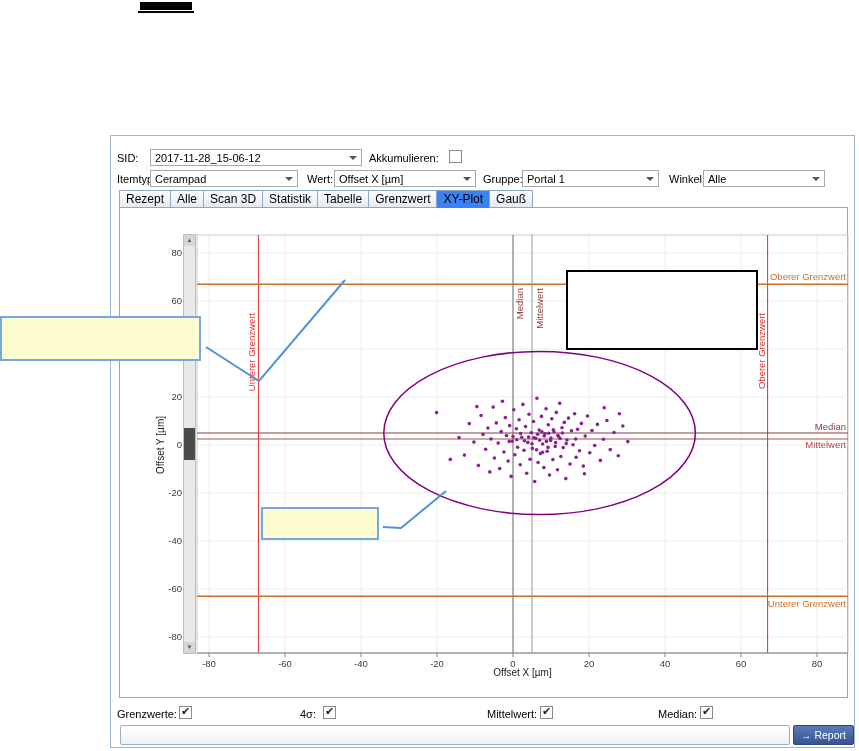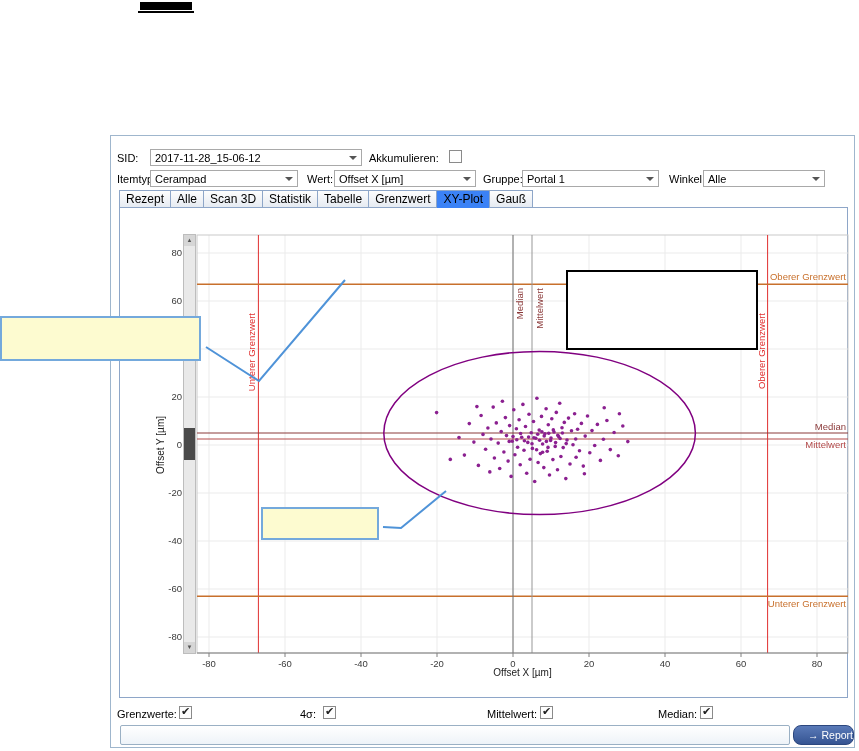--- a/index.html
+++ b/index.html
@@ -30,21 +30,21 @@
   .vscroll { position:absolute; left:63px; top:26px; width:13px; height:420px; background:#e9e9e9; border:1px solid #bdbdbd; z-index:4; display:flex; flex-direction:column; }
   .vs-btn { height:11px; background:#d6d6d6; color:#555; font-size:6px; text-align:center; line-height:11px; flex:none; cursor:default; }
   .vs-track { flex:1; position:relative; }
   .vs-thumb { position:absolute; left:0; width:100%; top:182px; height:32px; background:#4a4a4a; }
 
   .callout { position:absolute; background:#fdfbd0; border:2px solid #74a9dc; z-index:10; }
   #overlay { position:absolute; left:0; top:0; z-index:11; pointer-events:none; }
 
   .footer-lbl { position:absolute; top:572px; }
   .statusbar { position:absolute; left:9px; top:589px; width:670px; height:20px; border:1px solid #9ab0c4; border-radius:2px; background:linear-gradient(#ffffff,#eef3f8); }
-  .report-btn { position:absolute; left:682px; top:589px; width:61px; height:20px; background:linear-gradient(#5a7ab8,#355492); border:1px solid #2c477e; border-radius:8px; color:#fff; font-size:10.5px; text-align:right; line-height:18px; cursor:default; }
+  .report-btn { position:absolute; left:682px; top:589px; width:61px; height:20px; background:linear-gradient(#5a7ab8,#355492); border:1px solid #2c477e; border-radius:2px; color:#fff; font-size:10.5px; text-align:center; line-height:18px; cursor:default; }
 </style>
 </head>
 <body>
 
 <div class="redacted-link"></div>
 <div class="redacted-underline"></div>
 
 <div class="panel">
 
   <span class="lbl" style="left:6px;top:16px">SID:</span>

